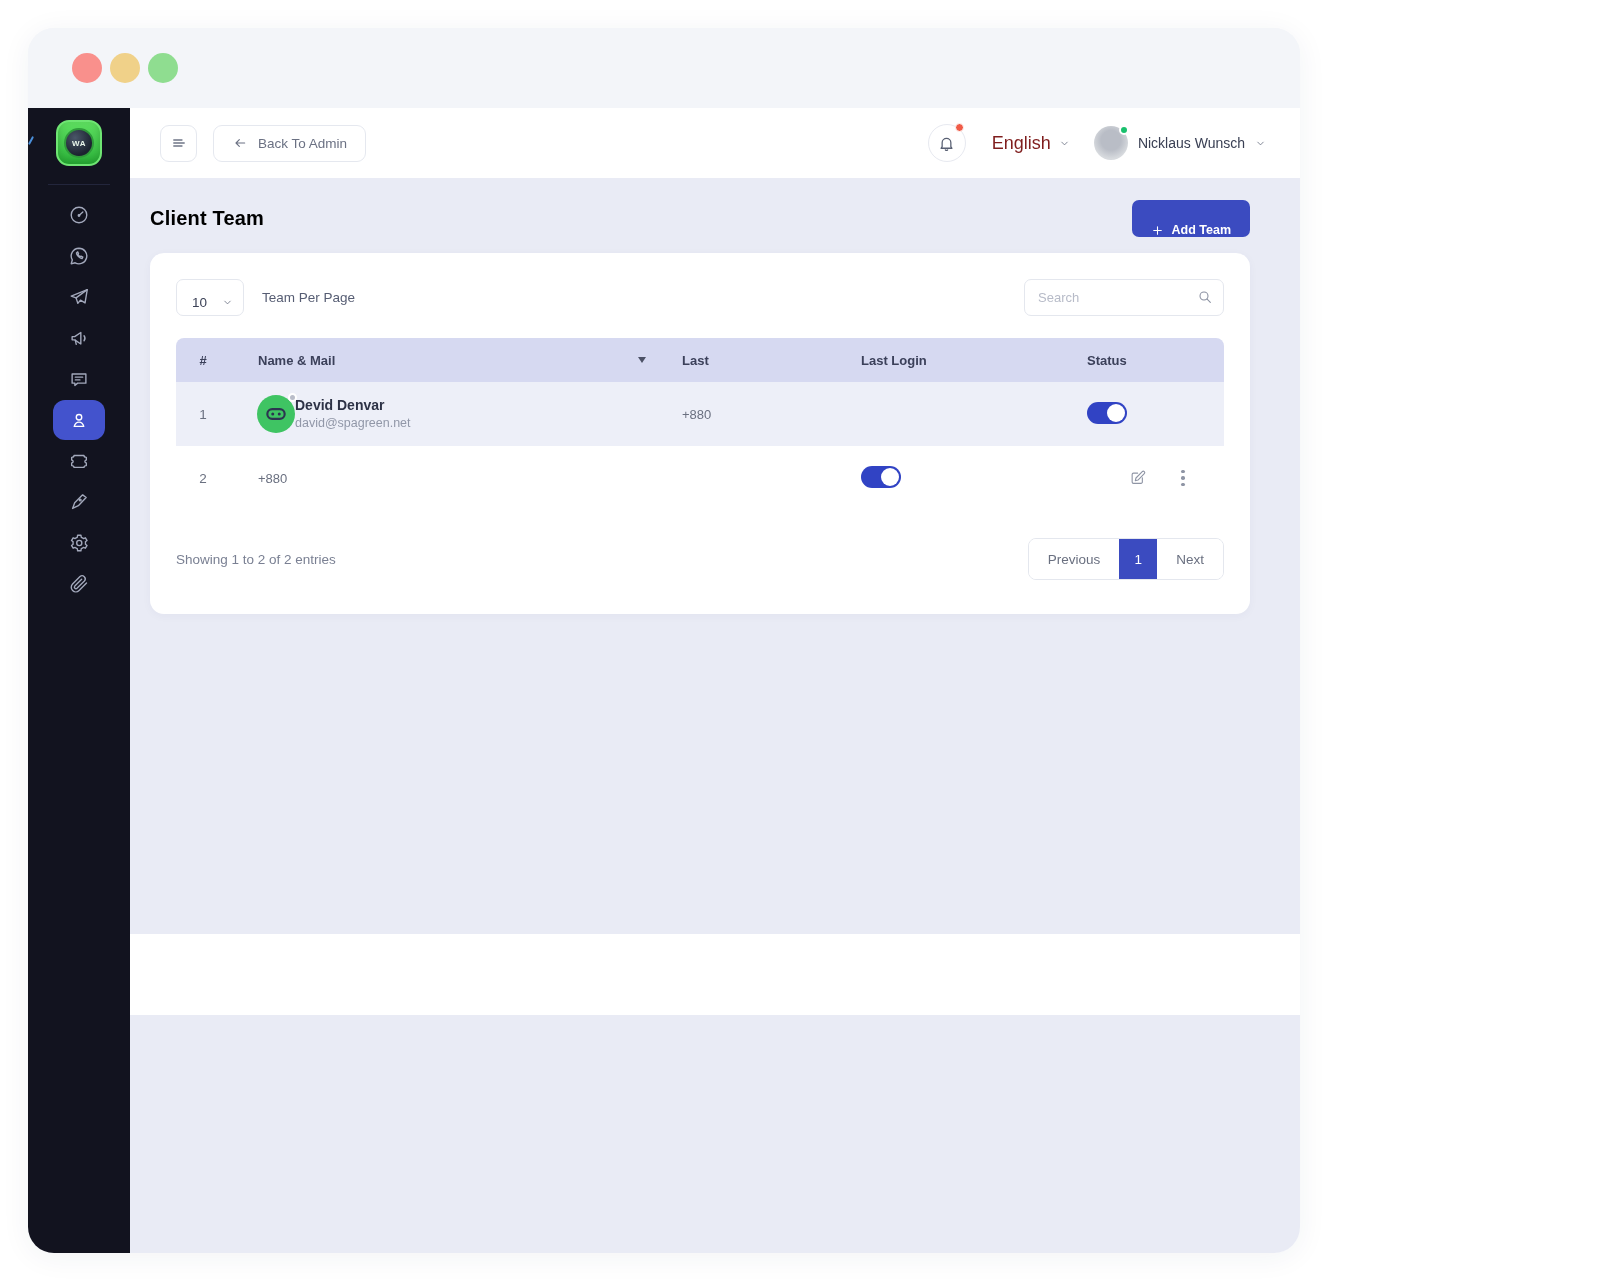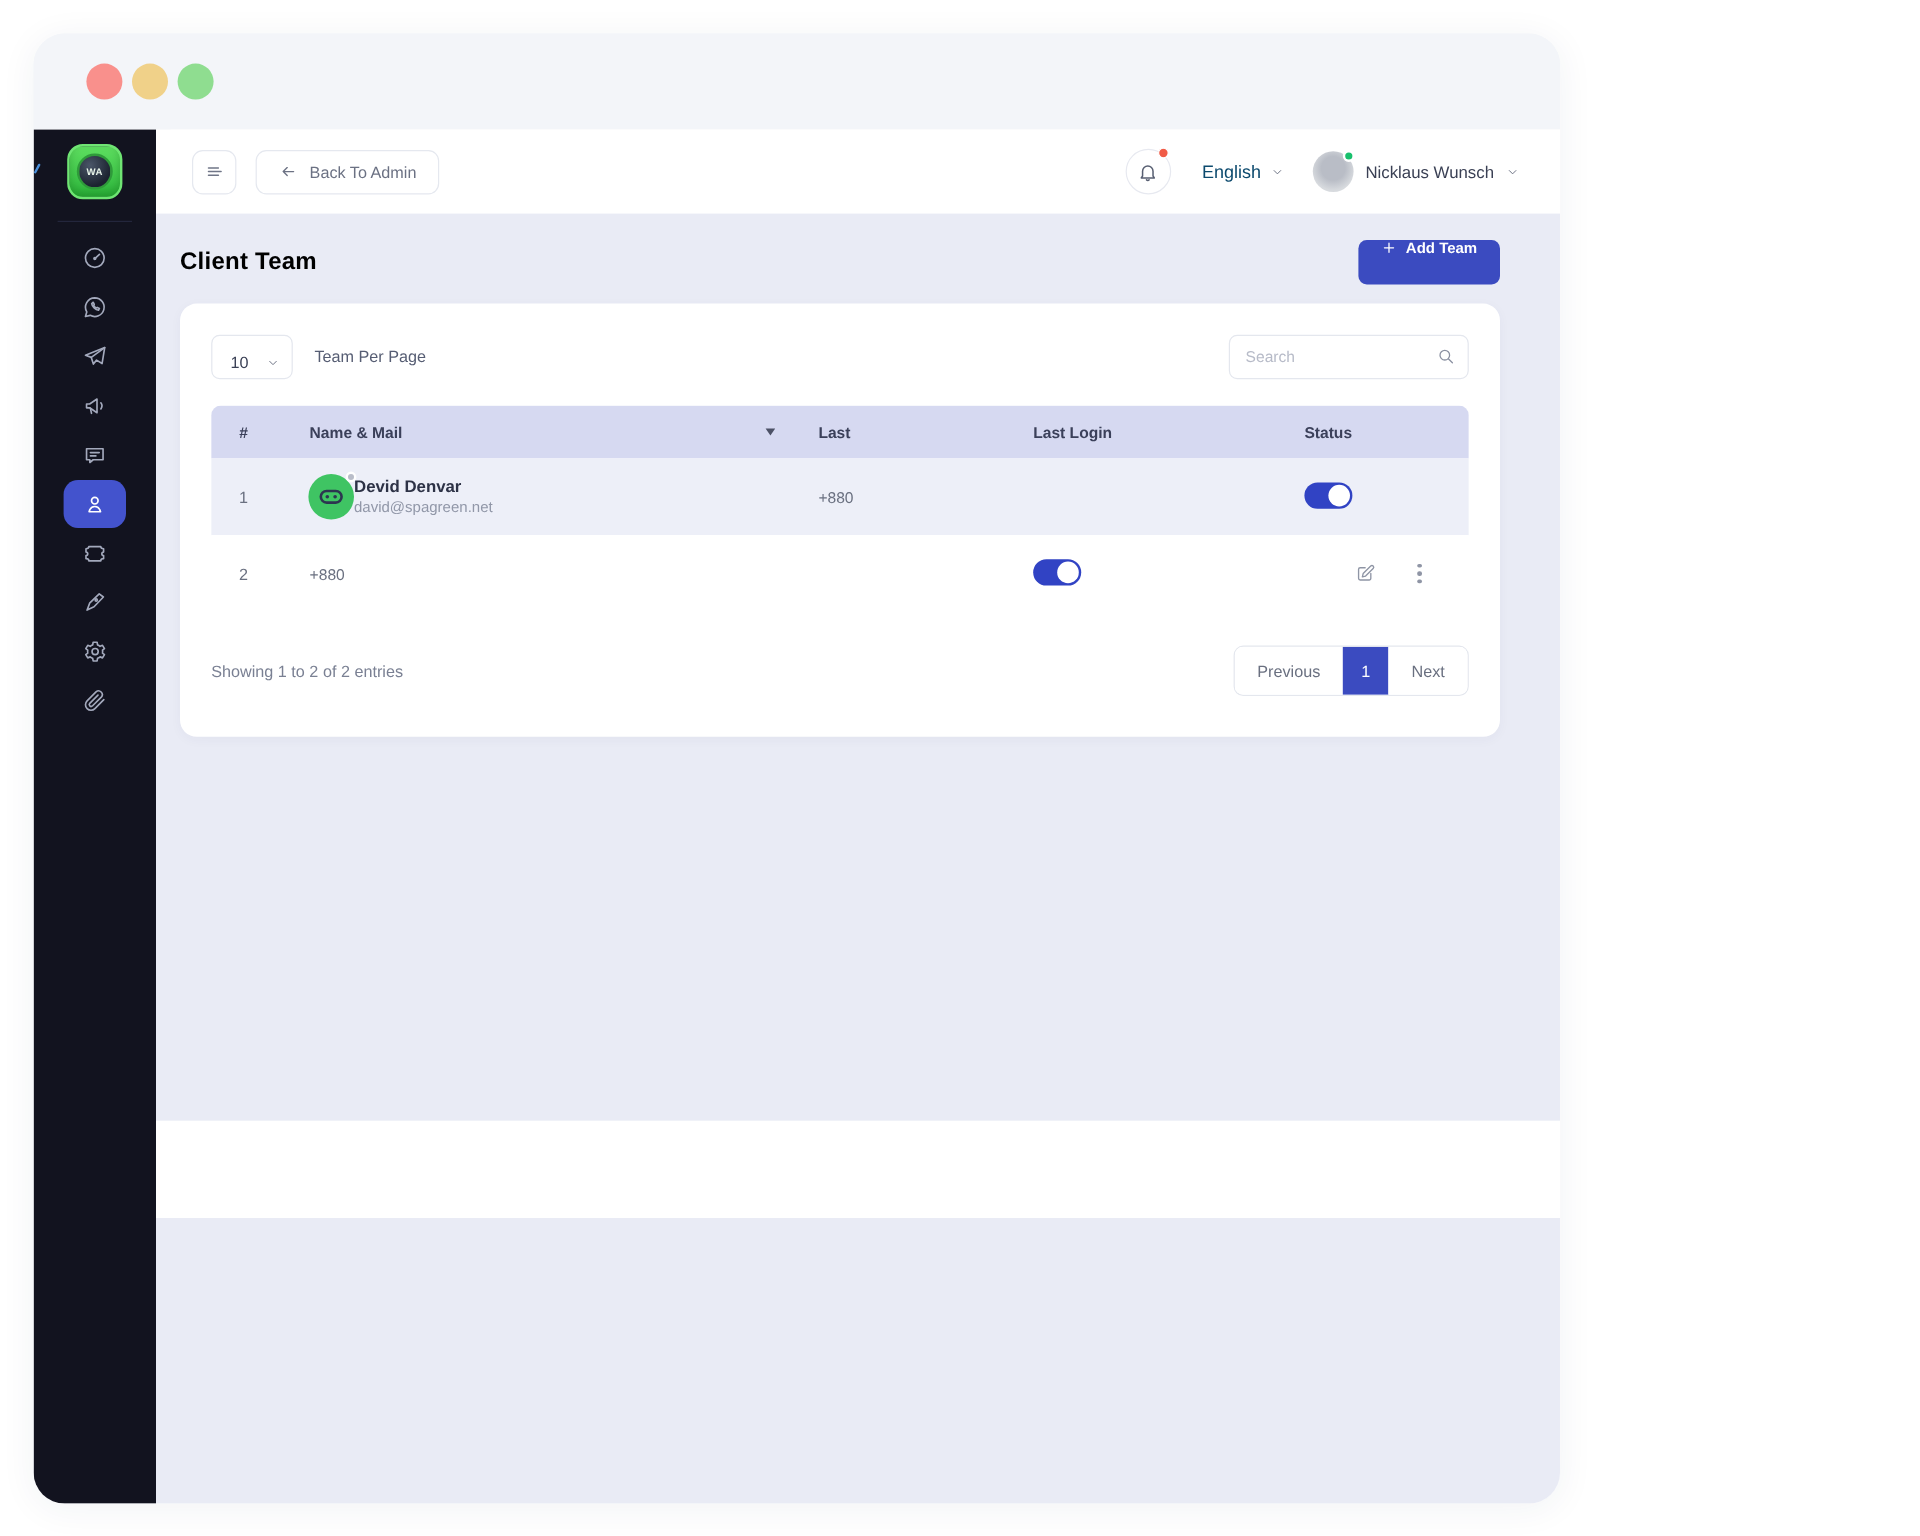--- a/index.html
+++ b/index.html
@@ -30,32 +30,32 @@
   
   .topnav { height:70px; background:#ffffff; display:flex; align-items:center; padding:0 34px 0 18px; flex-shrink:0;margin-left:12px; }
   .icon-btn { width:37px; height:37px; border:1px solid #e5e8ef; border-radius:9px; background:#fff; display:flex; align-items:center; justify-content:center; color:#6f7587; cursor:pointer; }
   .icon-btn svg { width:18px; height:18px; stroke:currentColor; fill:none; stroke-width:1.7; stroke-linecap:round; }
   .back-btn { height:37px; margin-left:16px; border:1px solid #e5e8ef; border-radius:9px; background:#fff; display:flex; align-items:center; gap:10px; padding:0 18px; color:#6b7183; font-size:13.5px; cursor:pointer; }
   .back-btn svg { width:16px; height:16px; stroke:currentColor; fill:none; stroke-width:1.7; stroke-linecap:round; stroke-linejoin:round; }
   .topnav-spacer { flex:1; }
   .bell-wrap { position:relative; width:38px; height:38px; border:1px solid #e7e9f0; border-radius:50%; display:flex; align-items:center; justify-content:center; color:#585f72; cursor:pointer; }
   .bell-wrap svg { width:19px; height:19px; stroke:currentColor; fill:none; stroke-width:1.6; stroke-linecap:round; stroke-linejoin:round; }
   .bell-dot { position:absolute; top:-2px; right:1px; width:9px; height:9px; background:#f05b47; border-radius:50%; border:1.5px solid #fff; }
-  .lang { display:flex; align-items:center; gap:8px; margin-left:26px; color:#0c4a6e; font-size:15px; cursor:pointer; }
+  .lang { display:flex; align-items:center; gap:8px; margin-left:26px; color:#7f1d1d; font-size:18px; cursor:pointer; }
   .chev { width:11px; height:11px; stroke:#6b7183; fill:none; stroke-width:1.8; stroke-linecap:round; stroke-linejoin:round; }
   .user { display:flex; align-items:center; gap:10px; margin-left:24px; cursor:pointer; }
   .avatar { position:relative; width:34px; height:34px; border-radius:50%; background:radial-gradient(circle at 50% 42%, #b9bdc6 0 38%, #d7dade 70%); }
   .avatar-dot { position:absolute; top:-1px; right:-1px; width:10px; height:10px; background:#19c06d; border-radius:50%; border:2px solid #fff; }
   .user-name { color:#3a4054; font-size:14px; }
 
   
   .content { height:756px; background:#e9ebf5; padding:22px 50px 0 20px; overflow:hidden; }
   .page-head { display:flex; align-items:center; justify-content:space-between; }
   .page-title { font-size:20px; font-weight:600; color:#000000; letter-spacing:.2px; }
-  .add-btn { height:37px; background:#3b4bc0; color:#fff; border:none; border-radius:7px; padding:0 19px; font-size:12.5px; font-weight:600; display:flex; align-items:flex-start; gap:8px; cursor:pointer; font-family:inherit; }
+  .add-btn { height:37px; background:#3b4bc0; color:#fff; border:none; border-radius:7px; padding:0 19px; font-size:12.5px; font-weight:600; display:flex; align-items:flex-end; gap:8px; cursor:pointer; font-family:inherit; }
   .add-btn svg { width:13px; height:13px; stroke:#fff; stroke-width:2; fill:none; stroke-linecap:round; }
 
   .card { margin-top:16px; background:#ffffff; border-radius:14px; padding:26px 26px 34px 26px; box-shadow:0 2px 10px rgba(50,60,110,.04); }
   .controls { display:flex; align-items:center; }
   .select-box { width:68px; height:37px; border:1px solid #e4e7ee; border-radius:7px; display:flex; align-items:center; justify-content:space-between; padding:10px 10px 0 15px; color:#3c4257; font-size:13.5px; cursor:pointer; background:#fff; }
   .per-page-label { margin-left:18px; font-size:13.5px; color:#565d73; }
   .search-wrap { margin-left:auto; position:relative; }
   .search-input { width:200px; height:37px; border:1px solid #e4e7ee; border-radius:7px; padding:0 34px 0 13px; font-size:13px; color:#3c4257; outline:none; font-family:inherit; background:#fff; }
   .search-input::placeholder { color:#b7bbc8; }
   .search-icon { position:absolute; right:11px; top:10px; width:16px; height:16px; stroke:#8a90a1; fill:none; stroke-width:1.6; stroke-linecap:round; }

